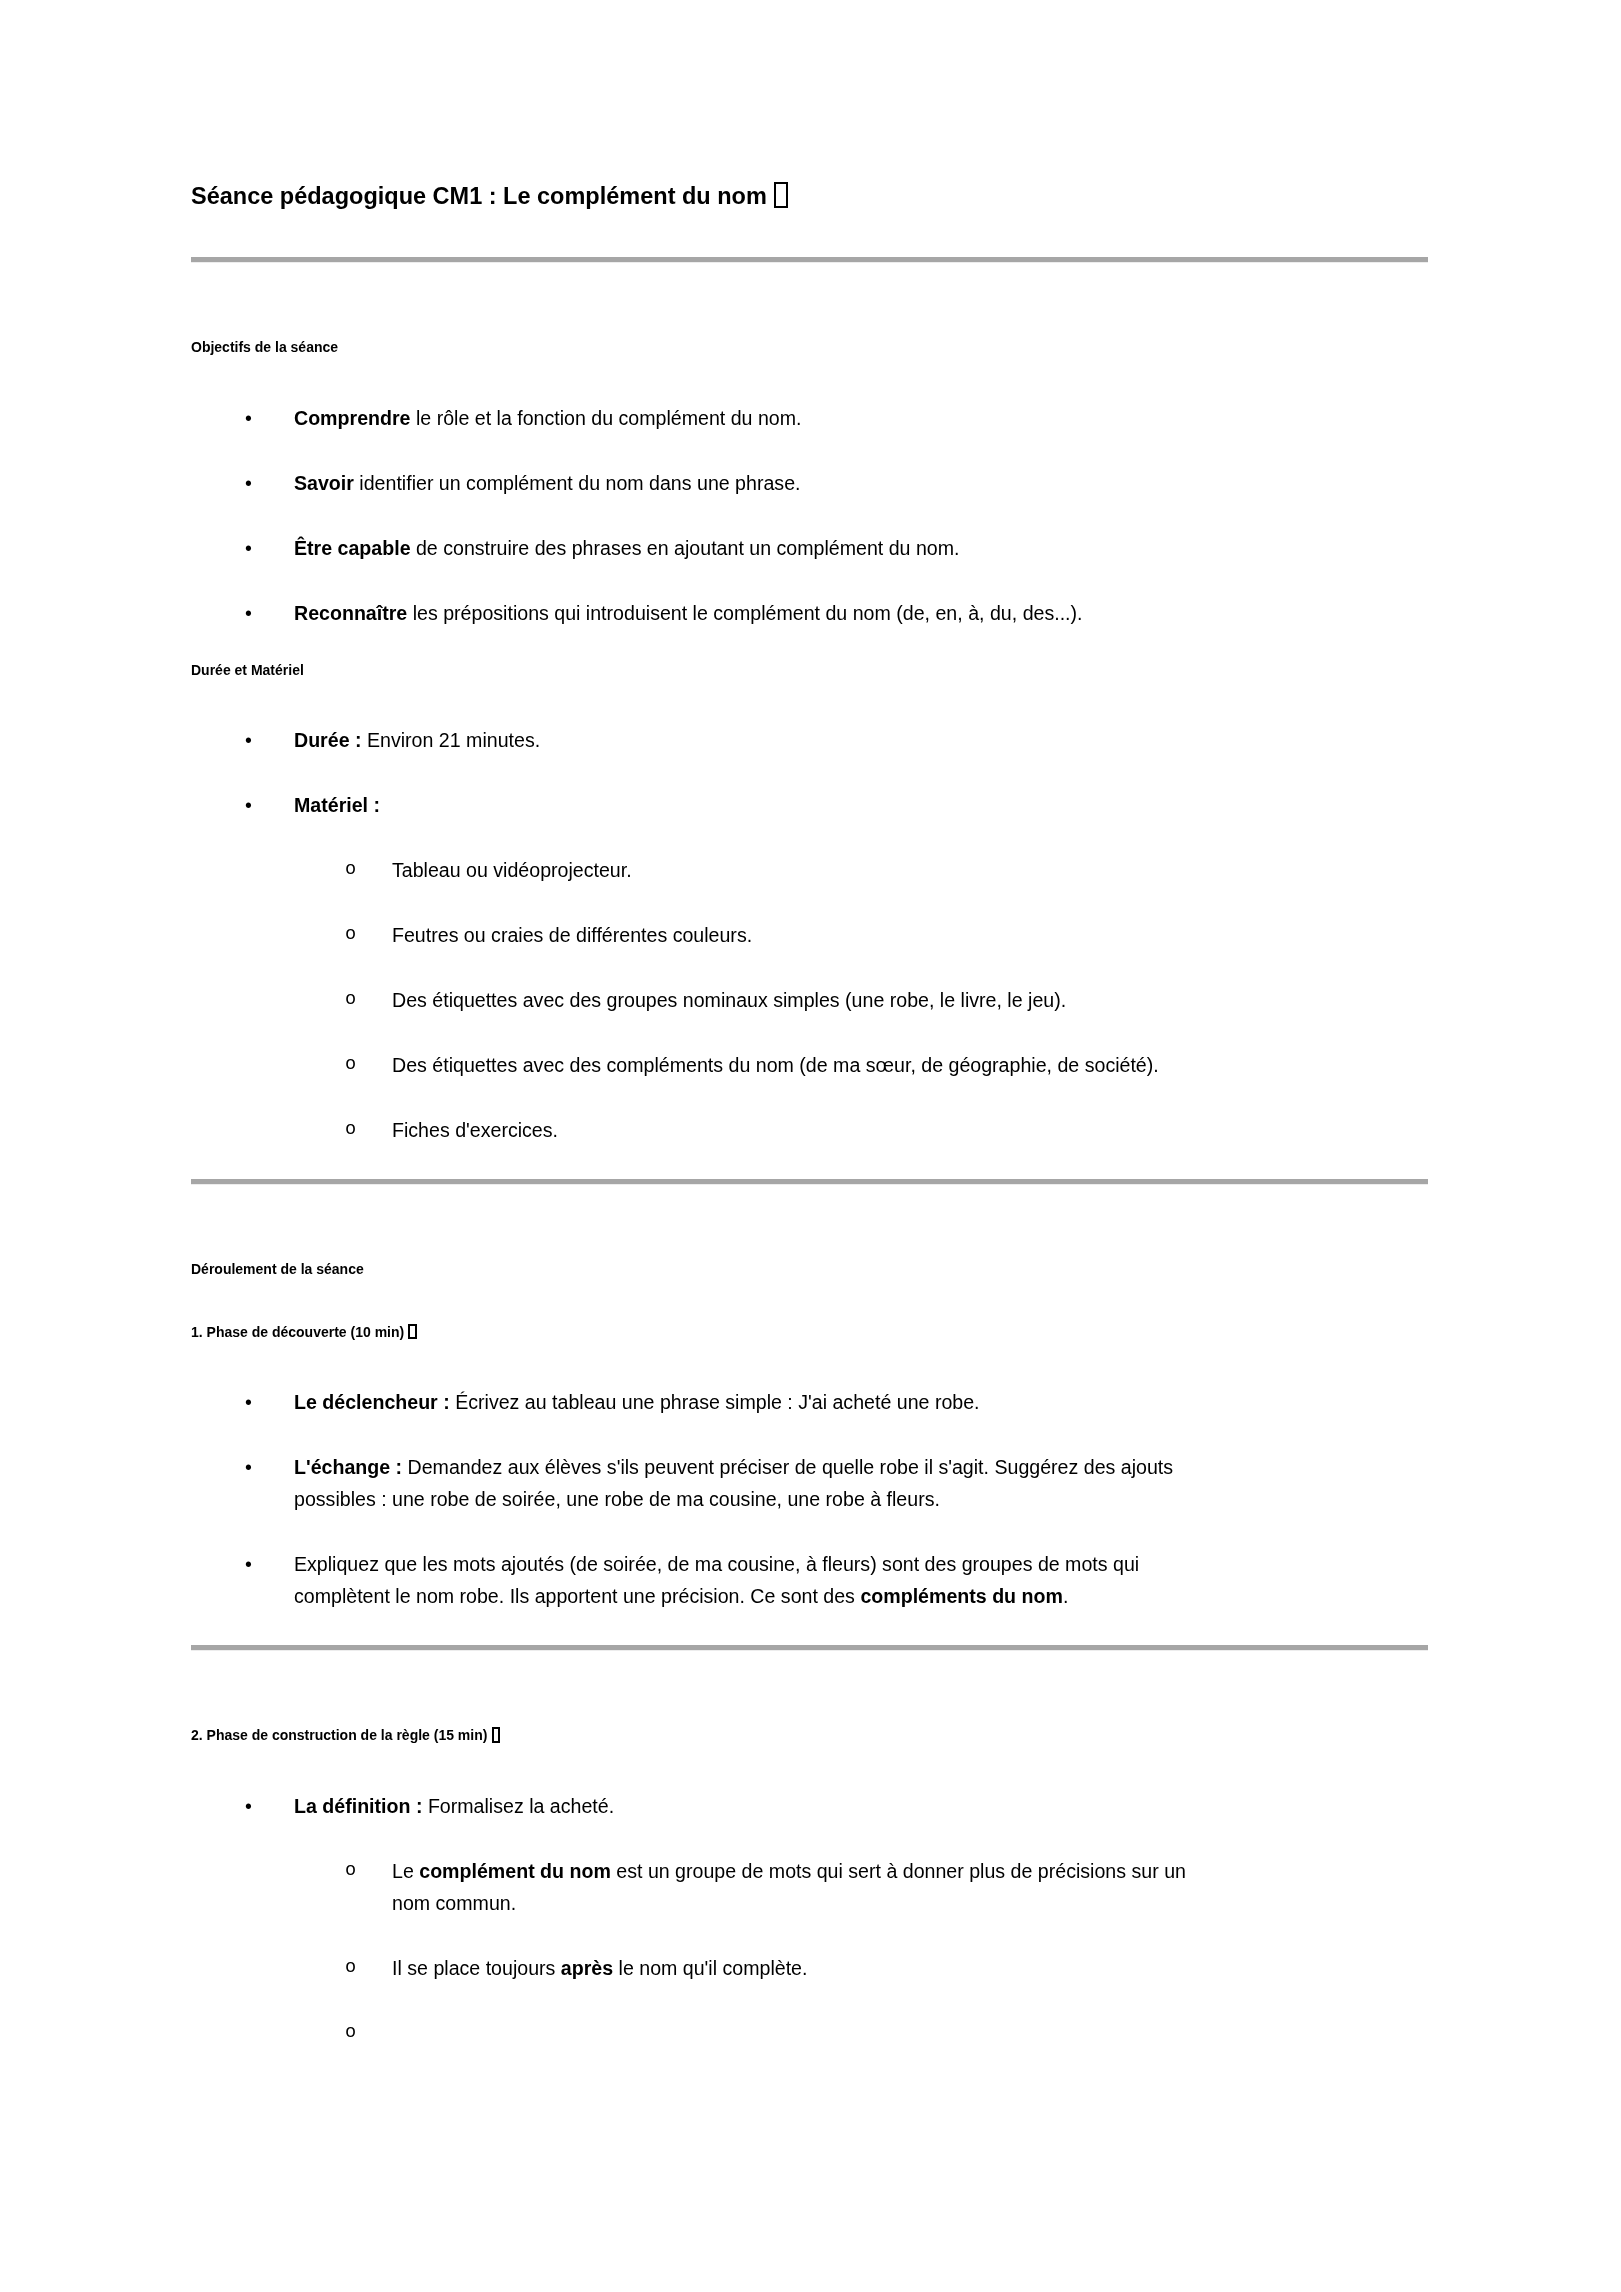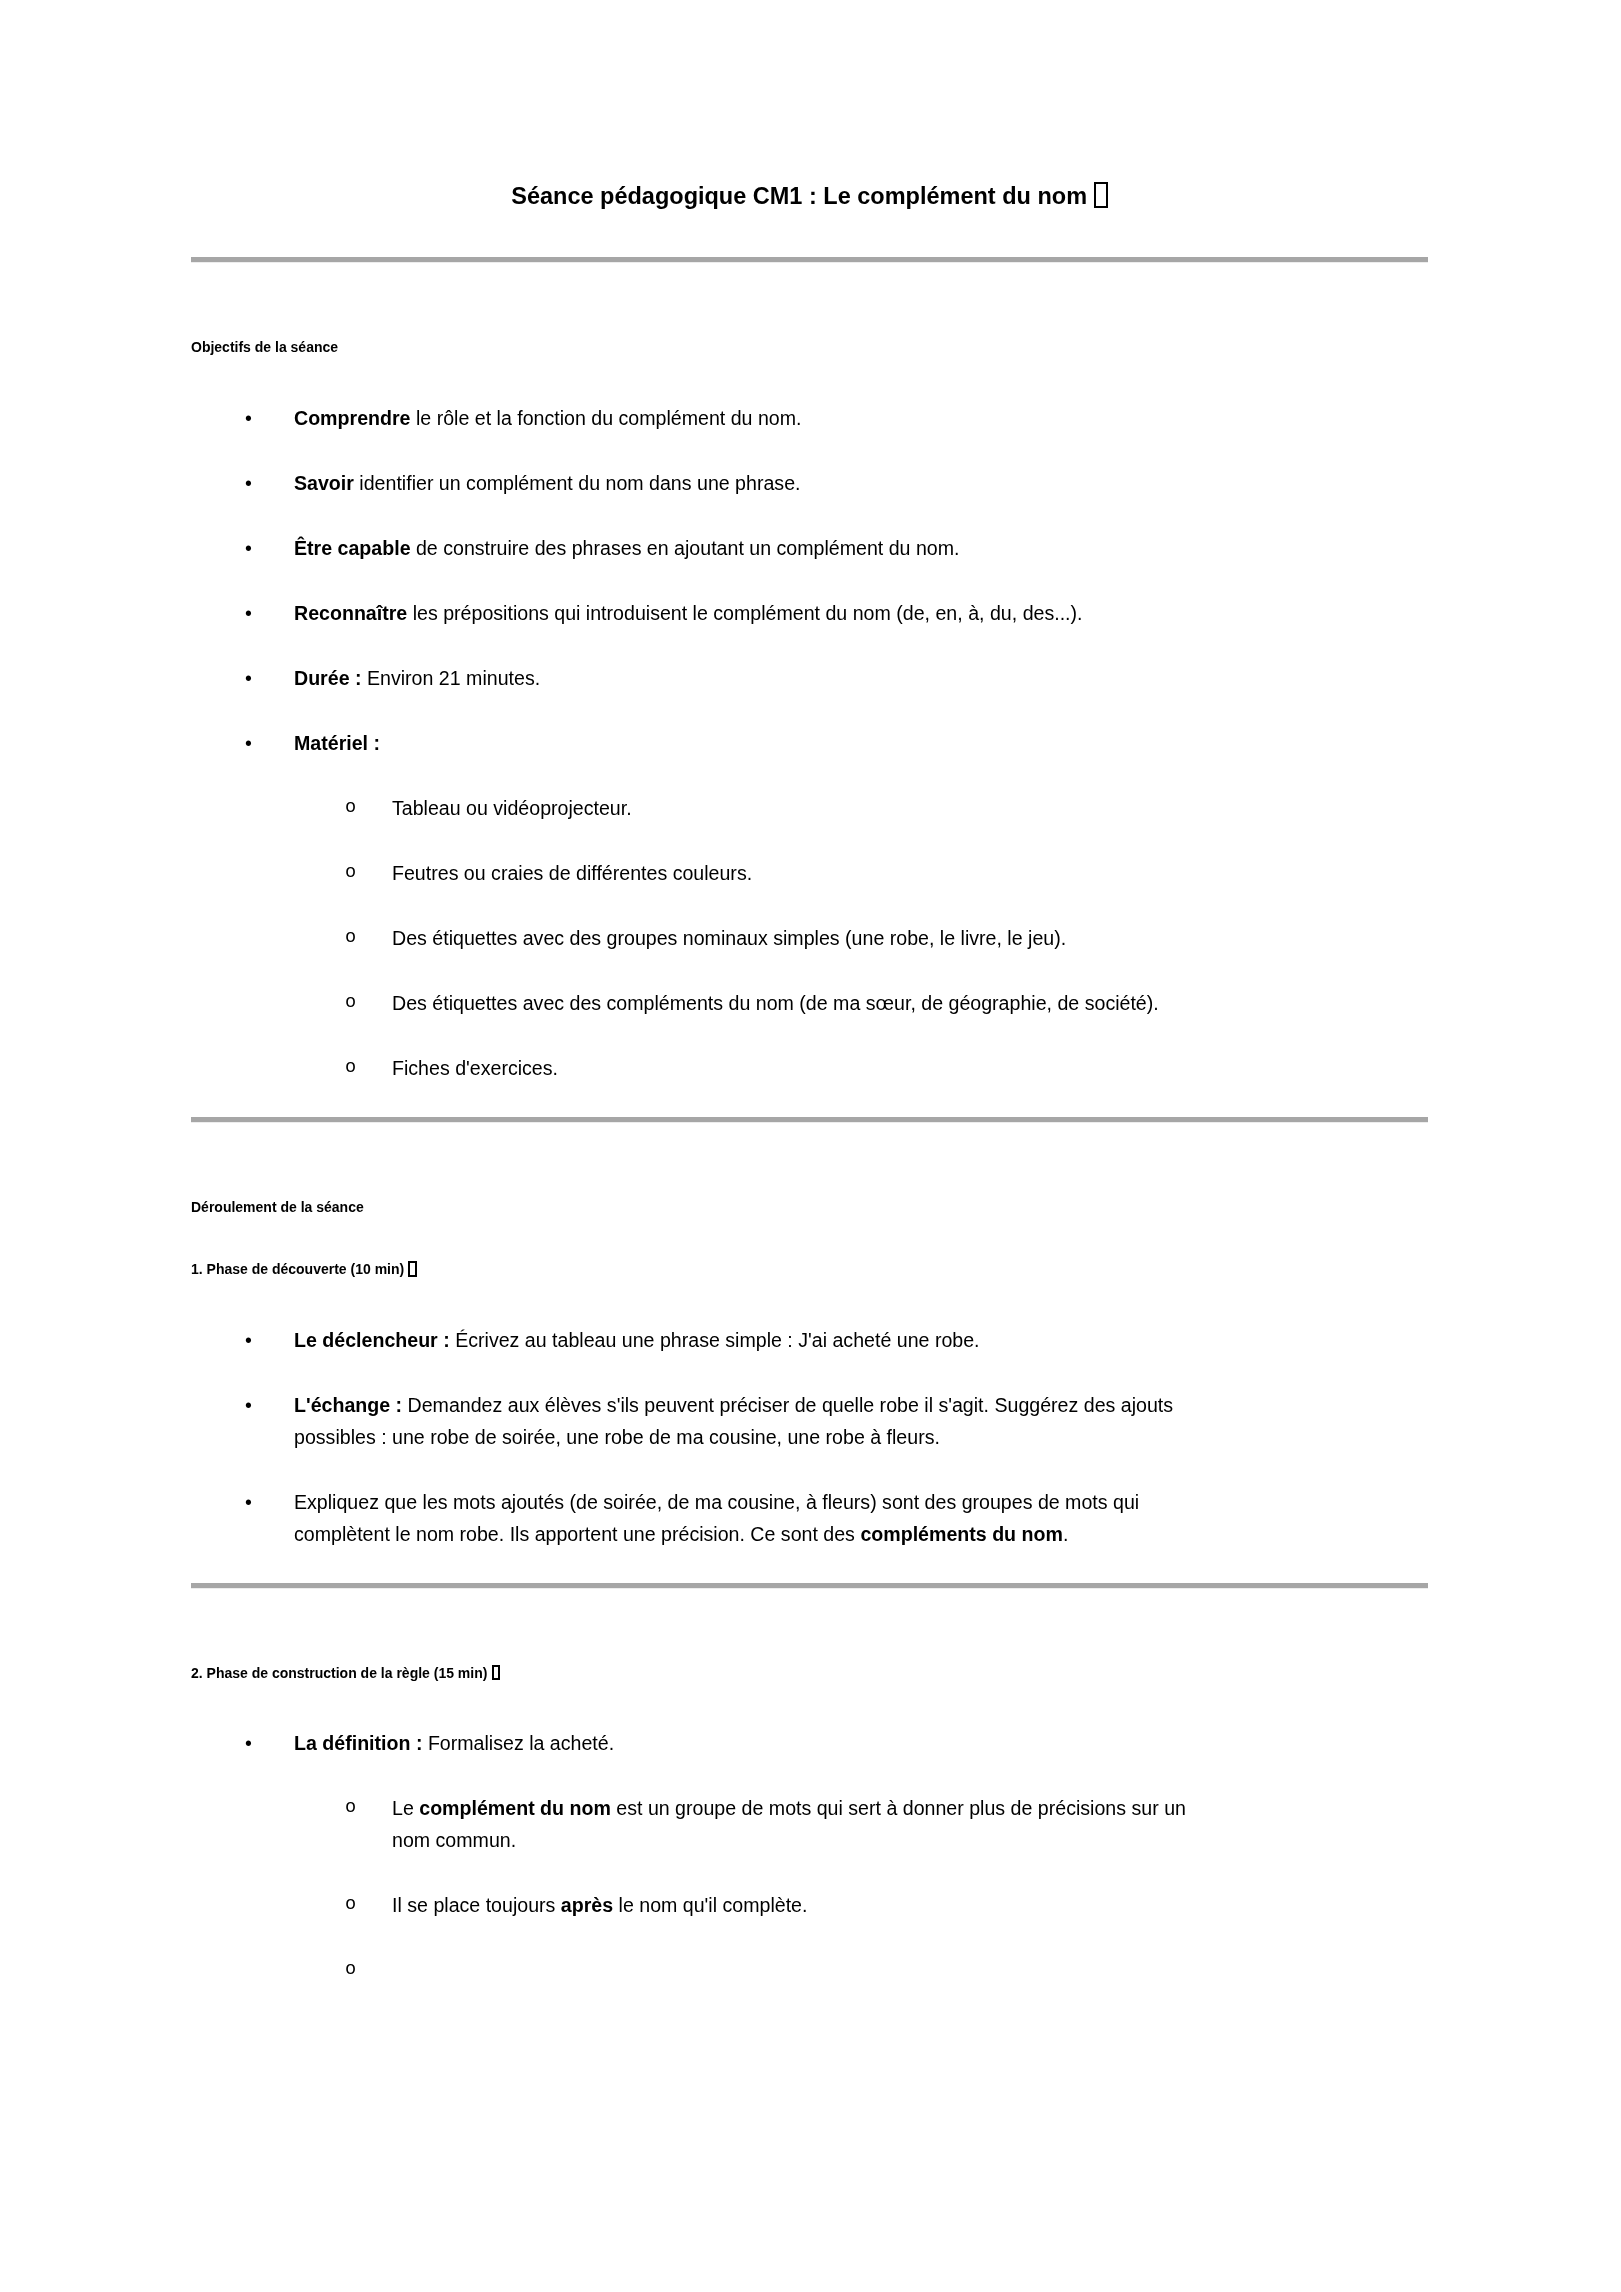--- a/index.html
+++ b/index.html
@@ -1,21 +1,21 @@
 <!DOCTYPE html>
 <html><head>
 <meta charset="utf-8">
 <style>
   html,body{margin:0;padding:0;}
   body{
     width:1621px;height:2293px;background:#ffffff;color:#000;
     box-sizing:border-box;padding:182px 193px 39px 191px;
     font-family:"Liberation Sans","DejaVu Sans",sans-serif;
   }
-  .title{font-size:23.5px;font-weight:bold;line-height:1.2;margin:0 0 47px 0;text-align:center;}
+  .title{font-size:23.5px;font-weight:bold;line-height:1.2;margin:0 0 47px 0;}
   .rule{height:4.9px;background:#a6a6a6;border:none;border-bottom:1px solid #ededed;margin:0 0 76px 0;}
   .heading{font-size:14px;font-weight:bold;line-height:1.25;margin:0 0 45px 0;}
   .li{position:relative;font-size:19.6px;line-height:32px;margin:0 0 33px 0;}
   .lvl1{padding-left:103px;}
   .lvl2{padding-left:201px;}
   .marker{position:absolute;top:0;}
   .lvl1 .marker{left:54px;font-size:19.6px;}
   .lvl2 .marker{left:154px;font-size:18.6px;font-family:"Liberation Mono","DejaVu Sans Mono",monospace;}
   .tofu{display:inline-block;width:.58em;height:1.12em;border:2px solid currentColor;
         vertical-align:-.18em;margin-left:.3em;box-sizing:border-box;}
@@ -26,20 +26,21 @@
 
 <h1 class="title"><span>Séance pédagogique CM1 : Le complément du nom</span><span class="tofu"></span></h1>
 
 <div id="blocks">
     <div class="rule"></div>
     <div class="heading"><span>Objectifs de la séance</span></div>
     <div class="li lvl1"><span class="marker">•</span><span><b>Comprendre</b><span> le rôle et la fonction du complément du nom.</span></span></div>
     <div class="li lvl1"><span class="marker">•</span><span><b>Savoir</b><span> identifier un complément du nom dans une phrase.</span></span></div>
     <div class="li lvl1"><span class="marker">•</span><span><b>Être capable</b><span> de construire des phrases en ajoutant un complément du nom.</span></span></div>
     <div class="li lvl1"><span class="marker">•</span><span><b>Reconnaître</b><span> les prépositions qui introduisent le complément du nom (de, en, à, du, des...).</span></span></div>
+    <div class="heading"><span>Durée et Matériel</span></div>
     <div class="li lvl1"><span class="marker">•</span><span><b>Durée :</b><span> Environ 21 minutes.</span></span></div>
     <div class="li lvl1"><span class="marker">•</span><span><b>Matériel :</b></span></div>
     <div class="li lvl2"><span class="marker">o</span><span><span>Tableau ou vidéoprojecteur.</span></span></div>
     <div class="li lvl2"><span class="marker">o</span><span><span>Feutres ou craies de différentes couleurs.</span></span></div>
     <div class="li lvl2"><span class="marker">o</span><span><span>Des étiquettes avec des groupes nominaux simples (une robe, le livre, le jeu).</span></span></div>
     <div class="li lvl2"><span class="marker">o</span><span><span>Des étiquettes avec des compléments du nom (de ma sœur, de géographie, de société).</span></span></div>
     <div class="li lvl2"><span class="marker">o</span><span><span>Fiches d'exercices.</span></span></div>
     <div class="rule"></div>
     <div class="heading"><span>Déroulement de la séance</span></div>
     <div class="heading"><span>1. Phase de découverte (10 min)</span><span class="tofu"></span></div>

